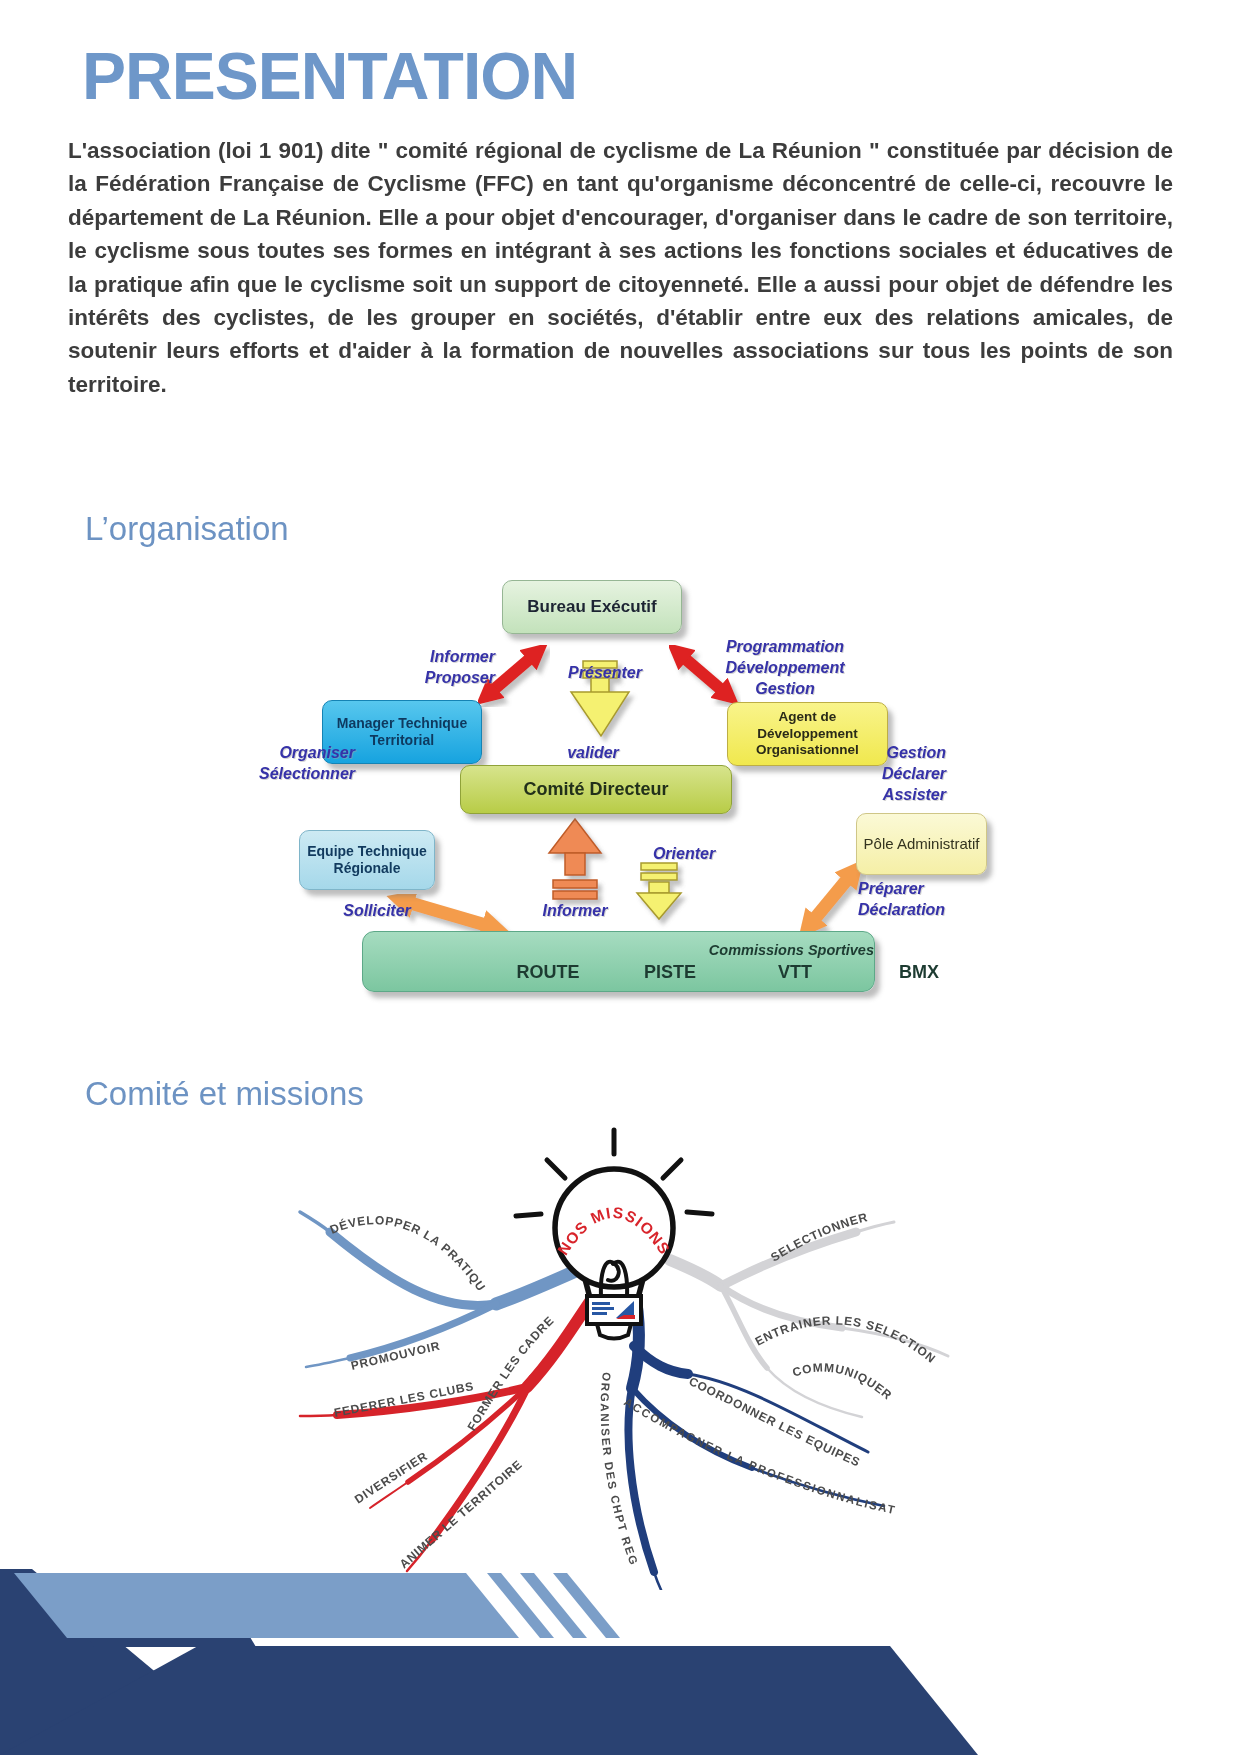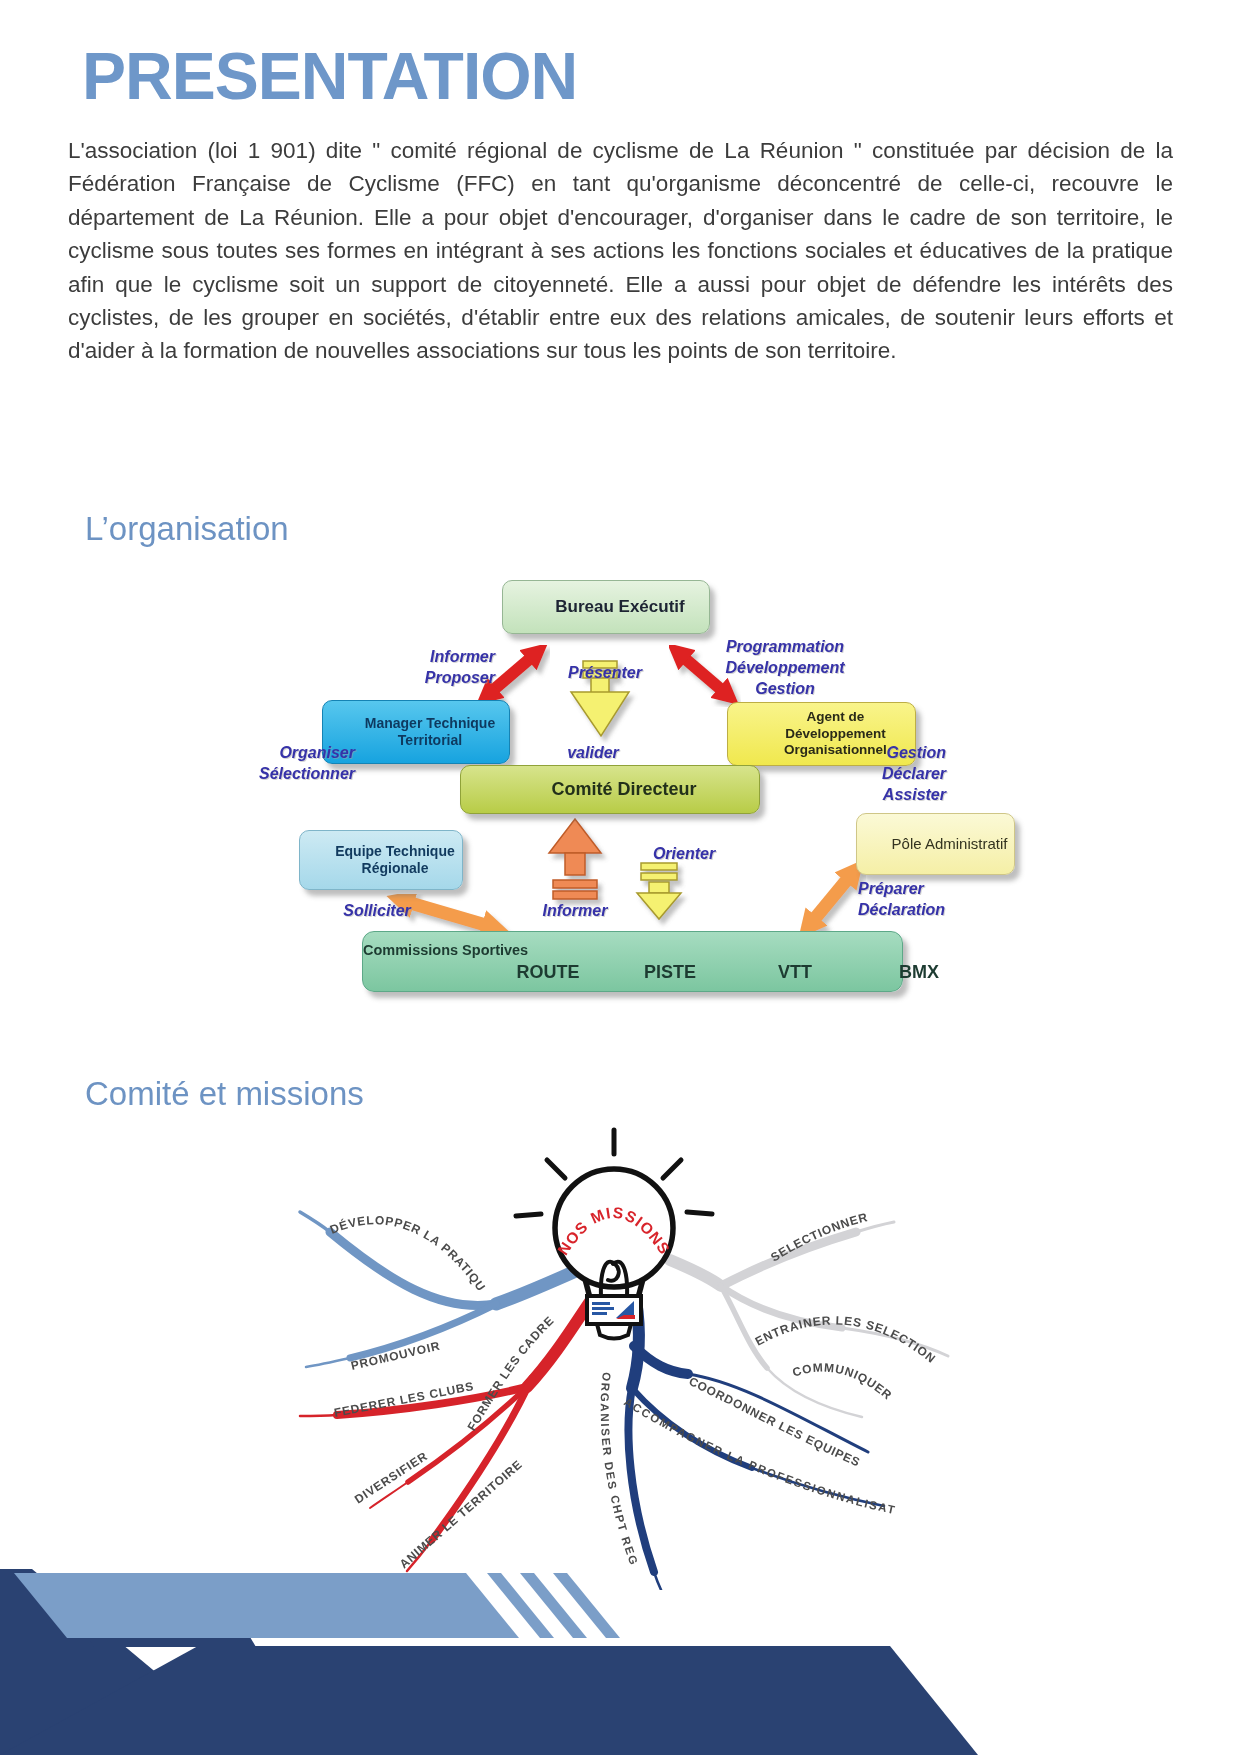--- a/index.html
+++ b/index.html
@@ -2,46 +2,46 @@
 <html><head>
 <meta charset="utf-8">
 <style>
   html,body{margin:0;padding:0;background:#e8e8e8;}
   .page{position:relative;width:1241px;height:1755px;background:#ffffff;margin:0 auto;
         font-family:"Liberation Sans",sans-serif;overflow:hidden;}
   
   .doc-title{position:absolute;left:82px;top:38px;font-size:66px;font-weight:700;
              letter-spacing:-1px;color:#6e97c9;}
   .intro{position:absolute;left:68px;top:134px;width:1105px;font-size:22.5px;
-         line-height:33.4px;text-align:justify;color:#3c3c3c;}
+         line-height:33.4px;text-align:justify;color:#3c3c3c;font-weight:bold;}
   .sec-head{position:absolute;font-size:33px;color:#6d93c3;}
   .sec-head.org{left:85px;top:510px;}
   .sec-head.roles{left:85px;top:1075px;}
   
   .diagram{position:absolute;left:250px;top:570px;width:740px;height:430px;}
   .diagram svg.arrows{position:absolute;left:0;top:0;}
   .obox{position:absolute;border-radius:10px;display:flex;align-items:center;justify-content:center;
         text-align:center;font-weight:700;box-shadow:5px 6px 5px rgba(110,110,110,.45);
-        border:1.5px solid;line-height:1.25;padding-left:28px;}
+        border:1.5px solid;line-height:1.25;}
   .obox.bureau{left:252px;top:10px;width:178px;height:52px;font-size:17px;color:#1d2433;
         background:linear-gradient(#e6f3e0,#c3e2bb);border-color:#96b694;}
   .obox.manager{left:72px;top:130px;width:158px;height:62px;font-size:14px;color:#0e395f;
         background:linear-gradient(#57c7ee,#17a3df);border-color:#1583b4;}
   .obox.agent{left:477px;top:132px;width:159px;height:62px;font-size:13.5px;color:#2a2a18;
         background:linear-gradient(#f9f48b,#f0e84e);border-color:#bdae45;}
   .obox.comite{left:210px;top:195px;width:270px;height:47px;font-size:18px;color:#22301a;
         background:linear-gradient(#d7e48c,#b8cc47);border-color:#90a239;}
   .obox.pole{left:567px;top:243px;width:129px;height:60px;font-size:15px;font-weight:400;color:#33331f;
         background:linear-gradient(#fbf9d6,#f5efa6);border-color:#cfc687;margin-left:39px;}
   .obox.equipe{left:49px;top:260px;width:134px;height:58px;font-size:14px;color:#113a5e;
         background:linear-gradient(#cdeaf3,#a5d8ea);border-color:#7fb5c9;}
   .obox.commissions{left:112px;top:361px;width:511px;height:59px;border-radius:12px;
         background:linear-gradient(#a6dcc0,#7cc6a0);border-color:#5da888;display:block;}
-  .com-title{position:absolute;left:0;top:9px;width:100%;text-align:left;font-size:14.5px;
-        font-weight:700;color:#1d3b31;}
+  .com-title{position:absolute;left:0;top:9px;width:100%;text-align:right;font-size:14.5px;
+        font-weight:700;color:#1d3b31;font-style:italic;}
   .com-item{position:absolute;top:29px;transform:translateX(-50%);font-size:18px;font-weight:700;
         color:#1d3b31;}
   .dlabel{position:absolute;font-size:16px;font-weight:700;font-style:italic;color:#3632a8;
         white-space:pre-line;line-height:21px;text-shadow:1px 1px 0 rgba(160,160,160,.45);}
   
   .mindmap{position:absolute;left:280px;top:1120px;}
   .footer{position:absolute;left:0;top:1565px;}
 </style>
 </head>
 <body>

